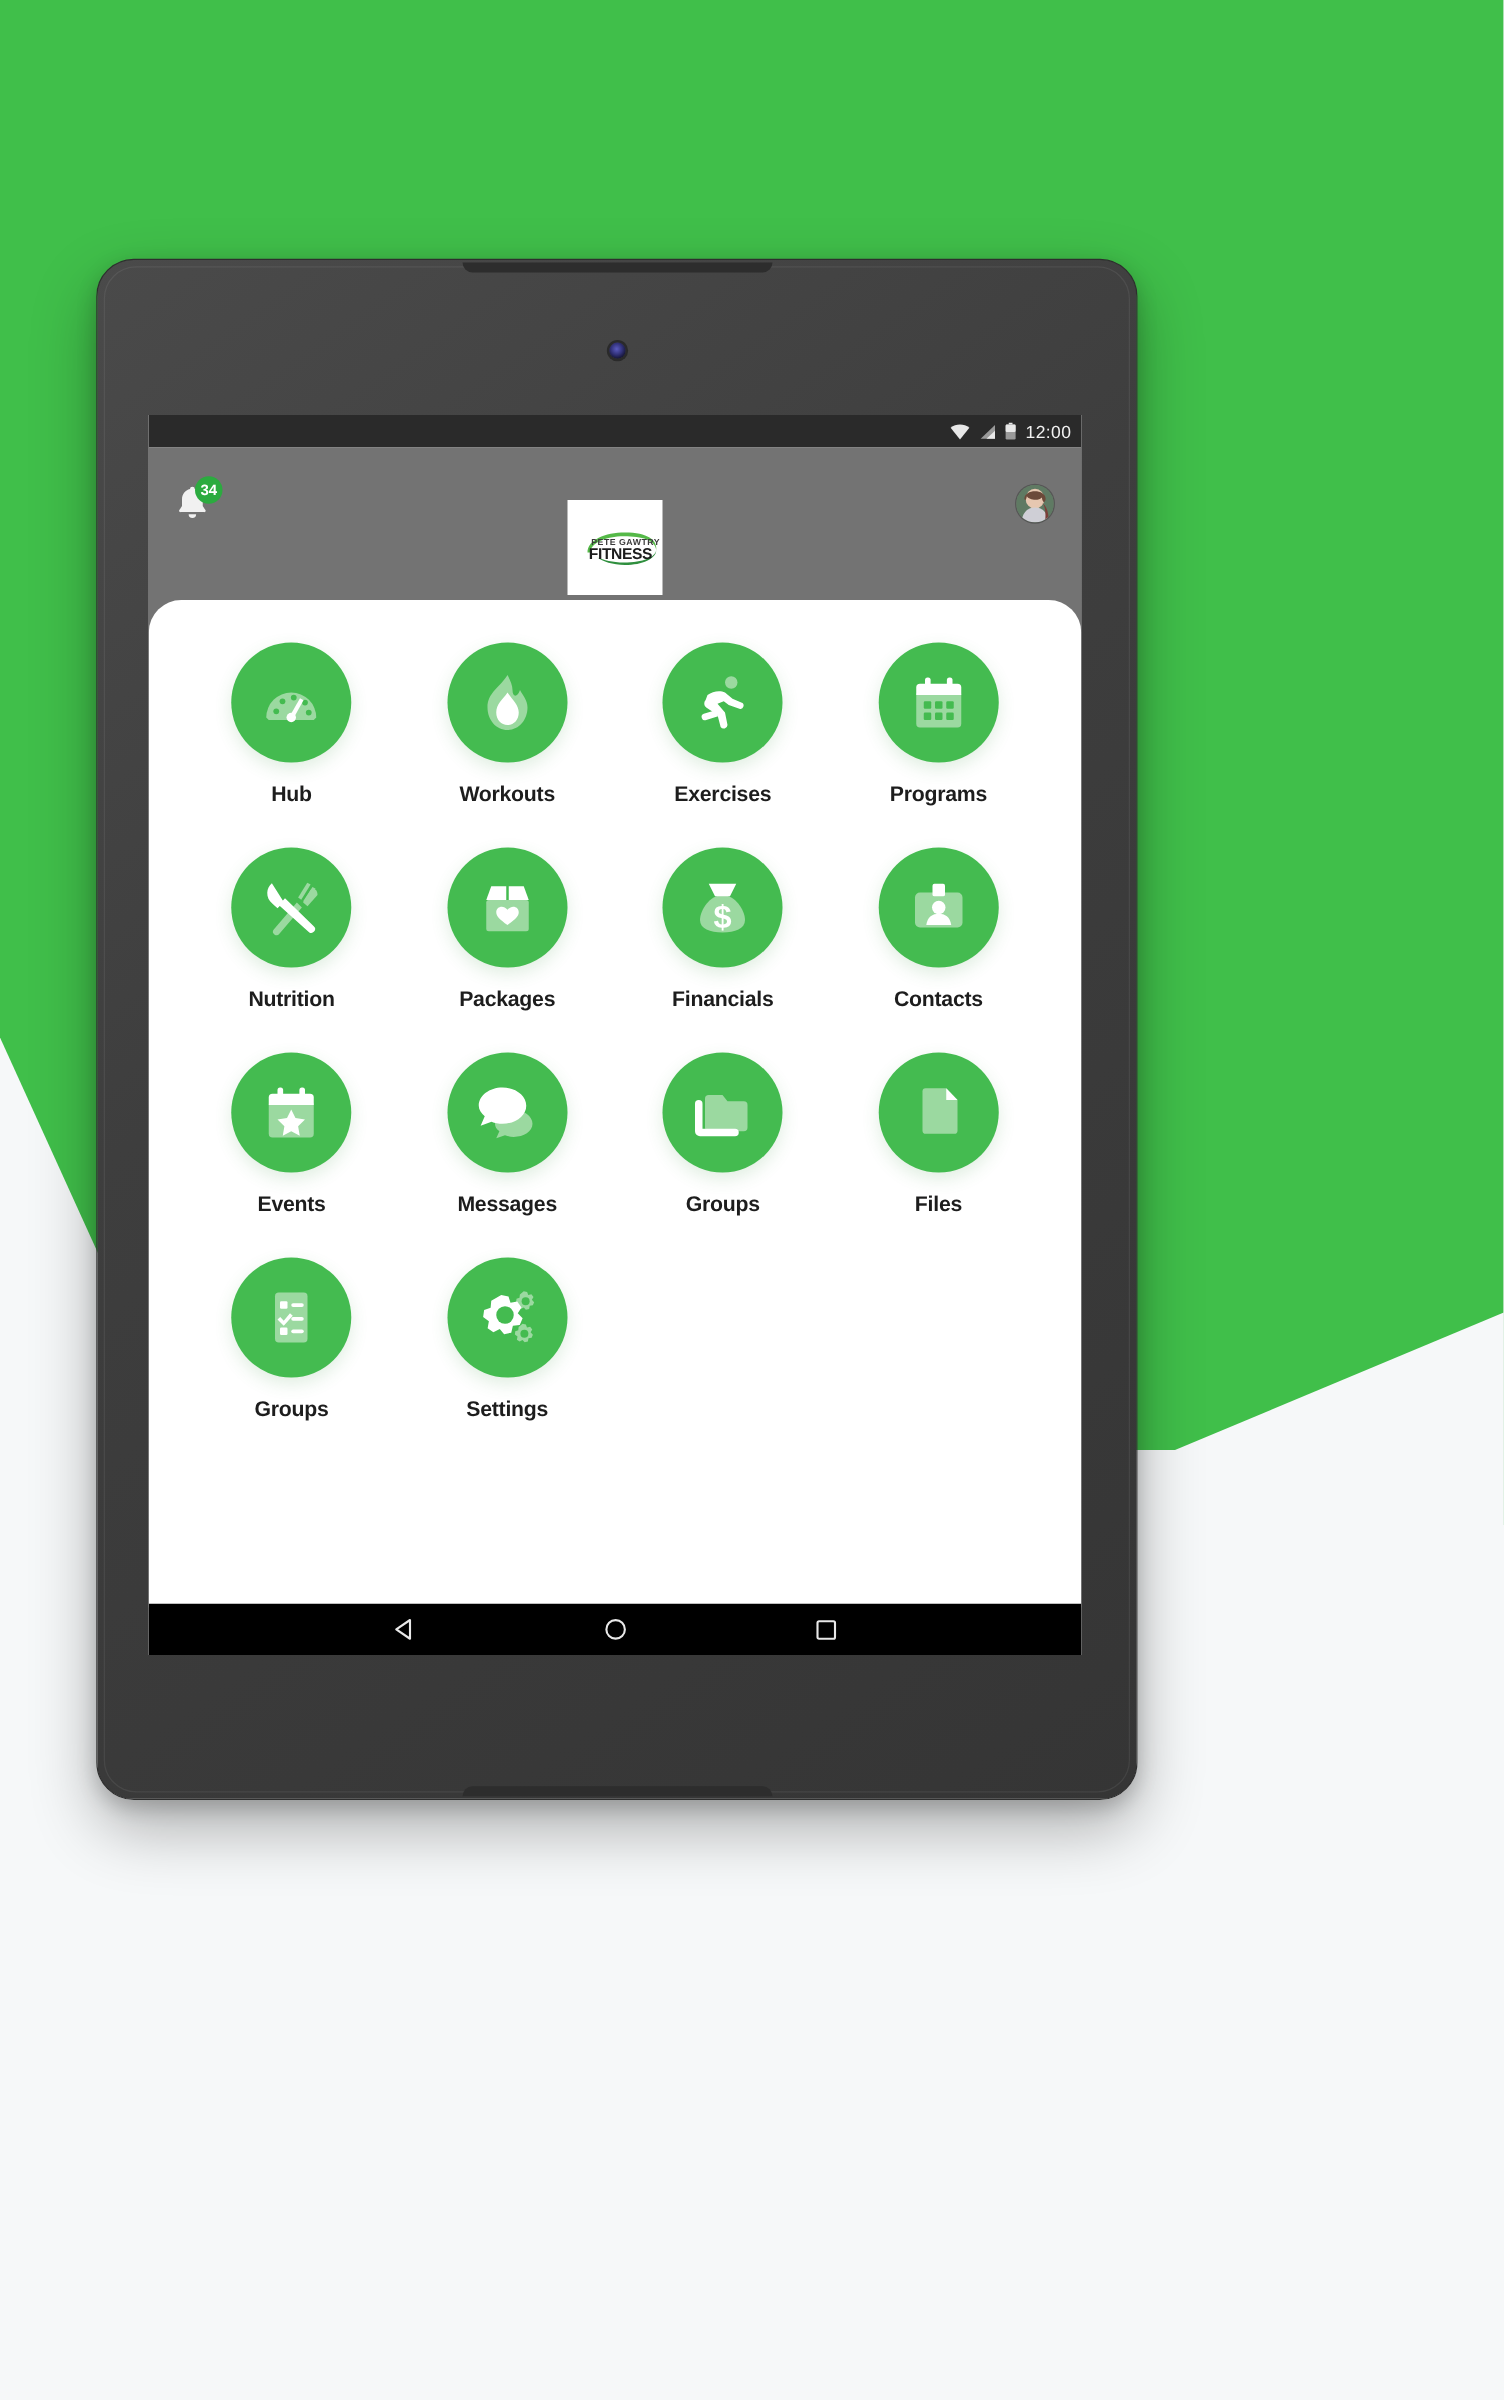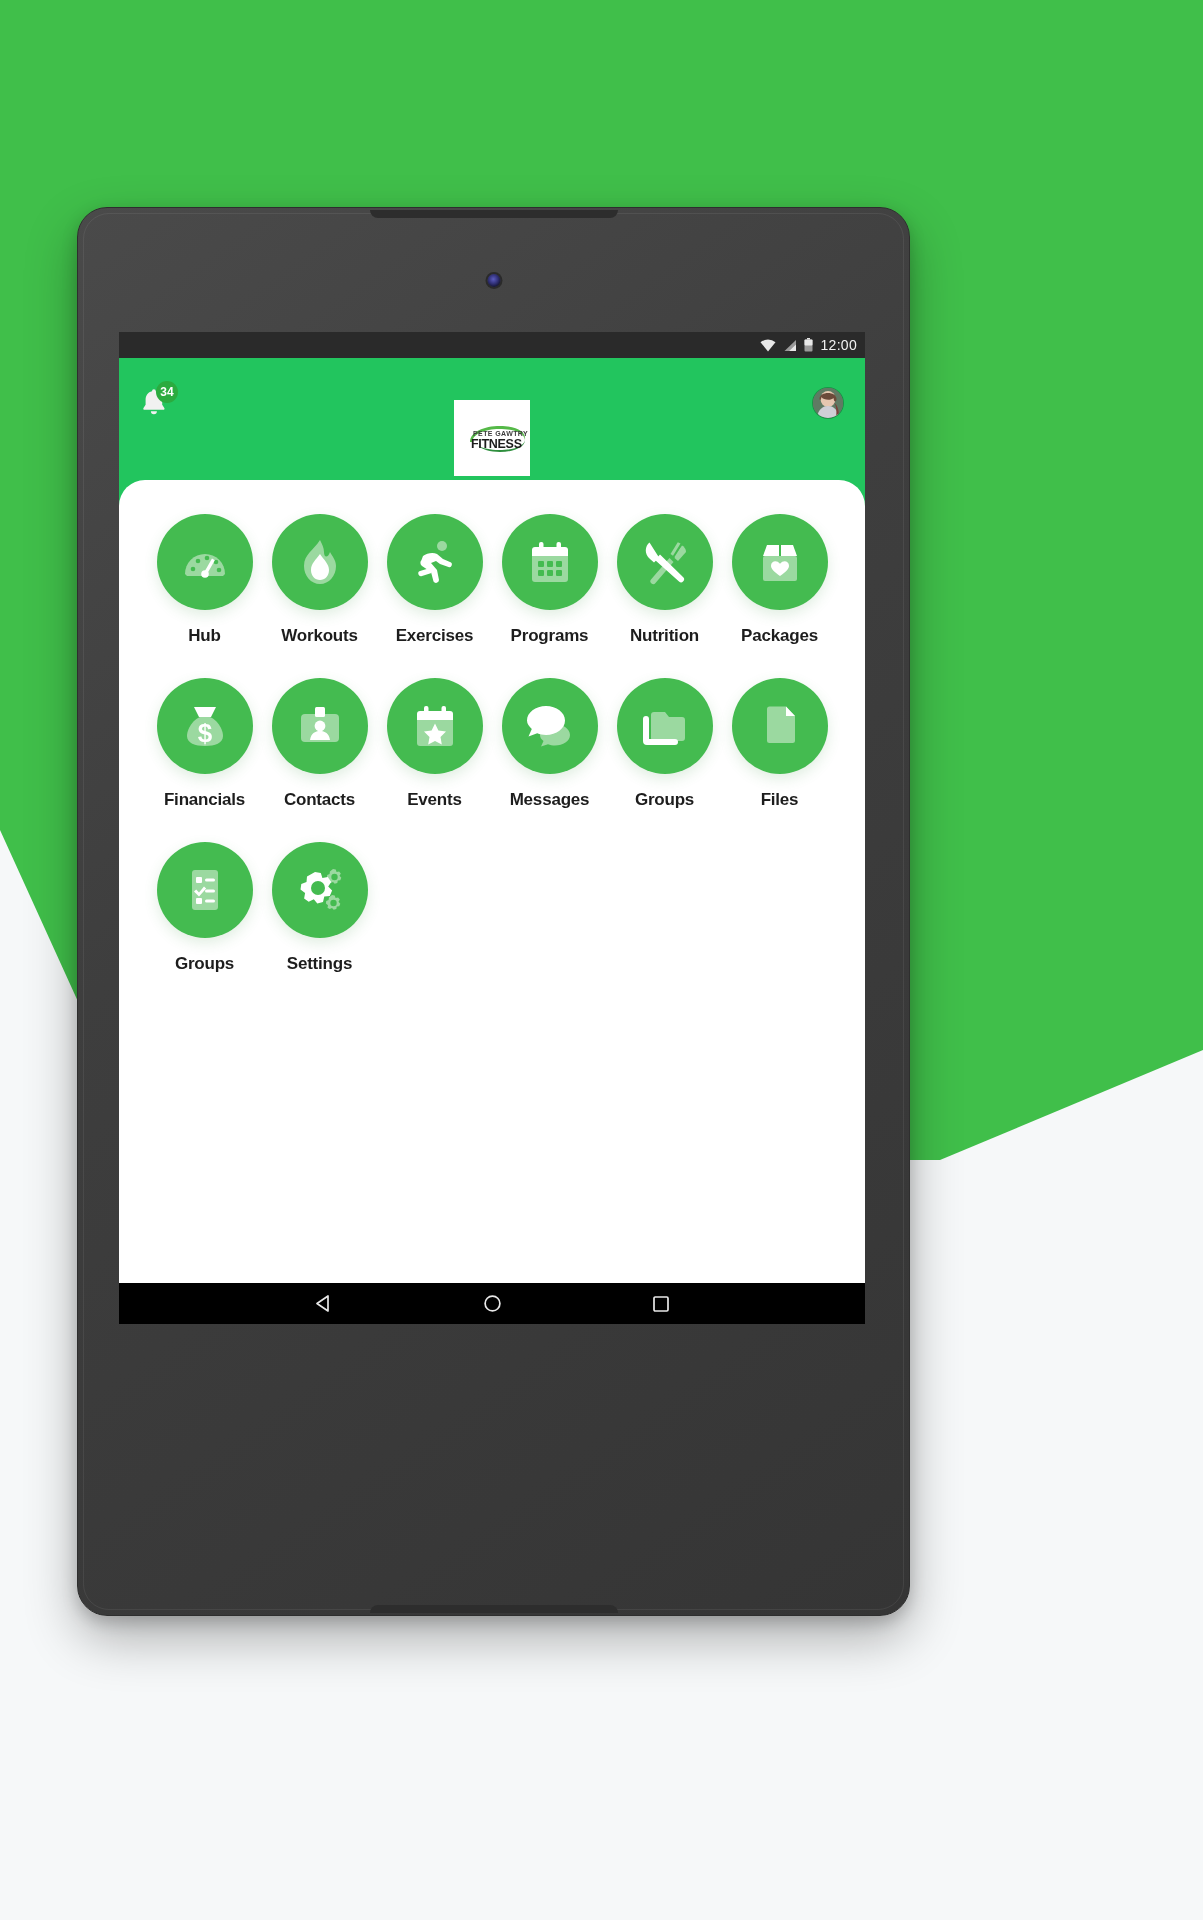--- a/index.html
+++ b/index.html
@@ -18,21 +18,21 @@
     left:0; top:0;
     width:1203px; height:1160px;
     background:#40bf4a;
     clip-path: polygon(0 0, 1203px 0, 1203px 1050px, 940px 1160px, 150px 1160px, 0 830px);
   }
 
   
   #device {
     position:absolute;
     left:77px; top:207px;
-    width:833px; height:1409px;
+    width:833px; height:1233px;
     border-radius:30px;
     background:linear-gradient(145deg,#4a4a4a 0%, #3e3e3e 40%, #353535 100%);
     box-shadow:0 22px 52px rgba(0,0,0,.30), 0 6px 16px rgba(0,0,0,.18);
     border:1px solid #2e2e2e;
     padding-left:36px;
   }
   #device-inner-bevel {
     position:absolute; inset:5px;
     border-radius:26px;
     border:1px solid rgba(255,255,255,.07);
@@ -74,21 +74,21 @@
   .status-icon { display:block; }
   #clock {
     color:#f2f2f2; font-size:14px; letter-spacing:.3px;
     font-family:"Liberation Sans", sans-serif;
   }
 
   
   #app-header {
     position:relative;
     height:150px; width:100%;
-    background:#22c55e;
+    background:#737373;
   }
   #notif-bell {
     position:absolute; left:20px; top:28px;
     width:36px; height:36px;
     cursor:pointer;
   }
   #notif-badge {
     position:absolute; left:17px; top:-5px;
     min-width:22px; height:22px; padding:0 3px;
     border-radius:11px; background:#2bab3f;
@@ -116,21 +116,21 @@
     position:absolute;
     left:0; top:148px;
     width:746px; height:806px;
     background:#ffffff;
     border-radius:26px 26px 0 0;
     padding:34px 28px 0 28px;
   }
 
   #app-grid {
     display:grid;
-    grid-template-columns:repeat(6, 1fr);
+    grid-template-columns:repeat(4, 1fr);
     row-gap:32px;
     column-gap:0;
   }
   .grid-cell {
     display:flex; flex-direction:column; align-items:center;
     cursor:pointer;
   }
   .icon-circle {
     width:96px; height:96px; border-radius:50%;
     background:#44bb50;

